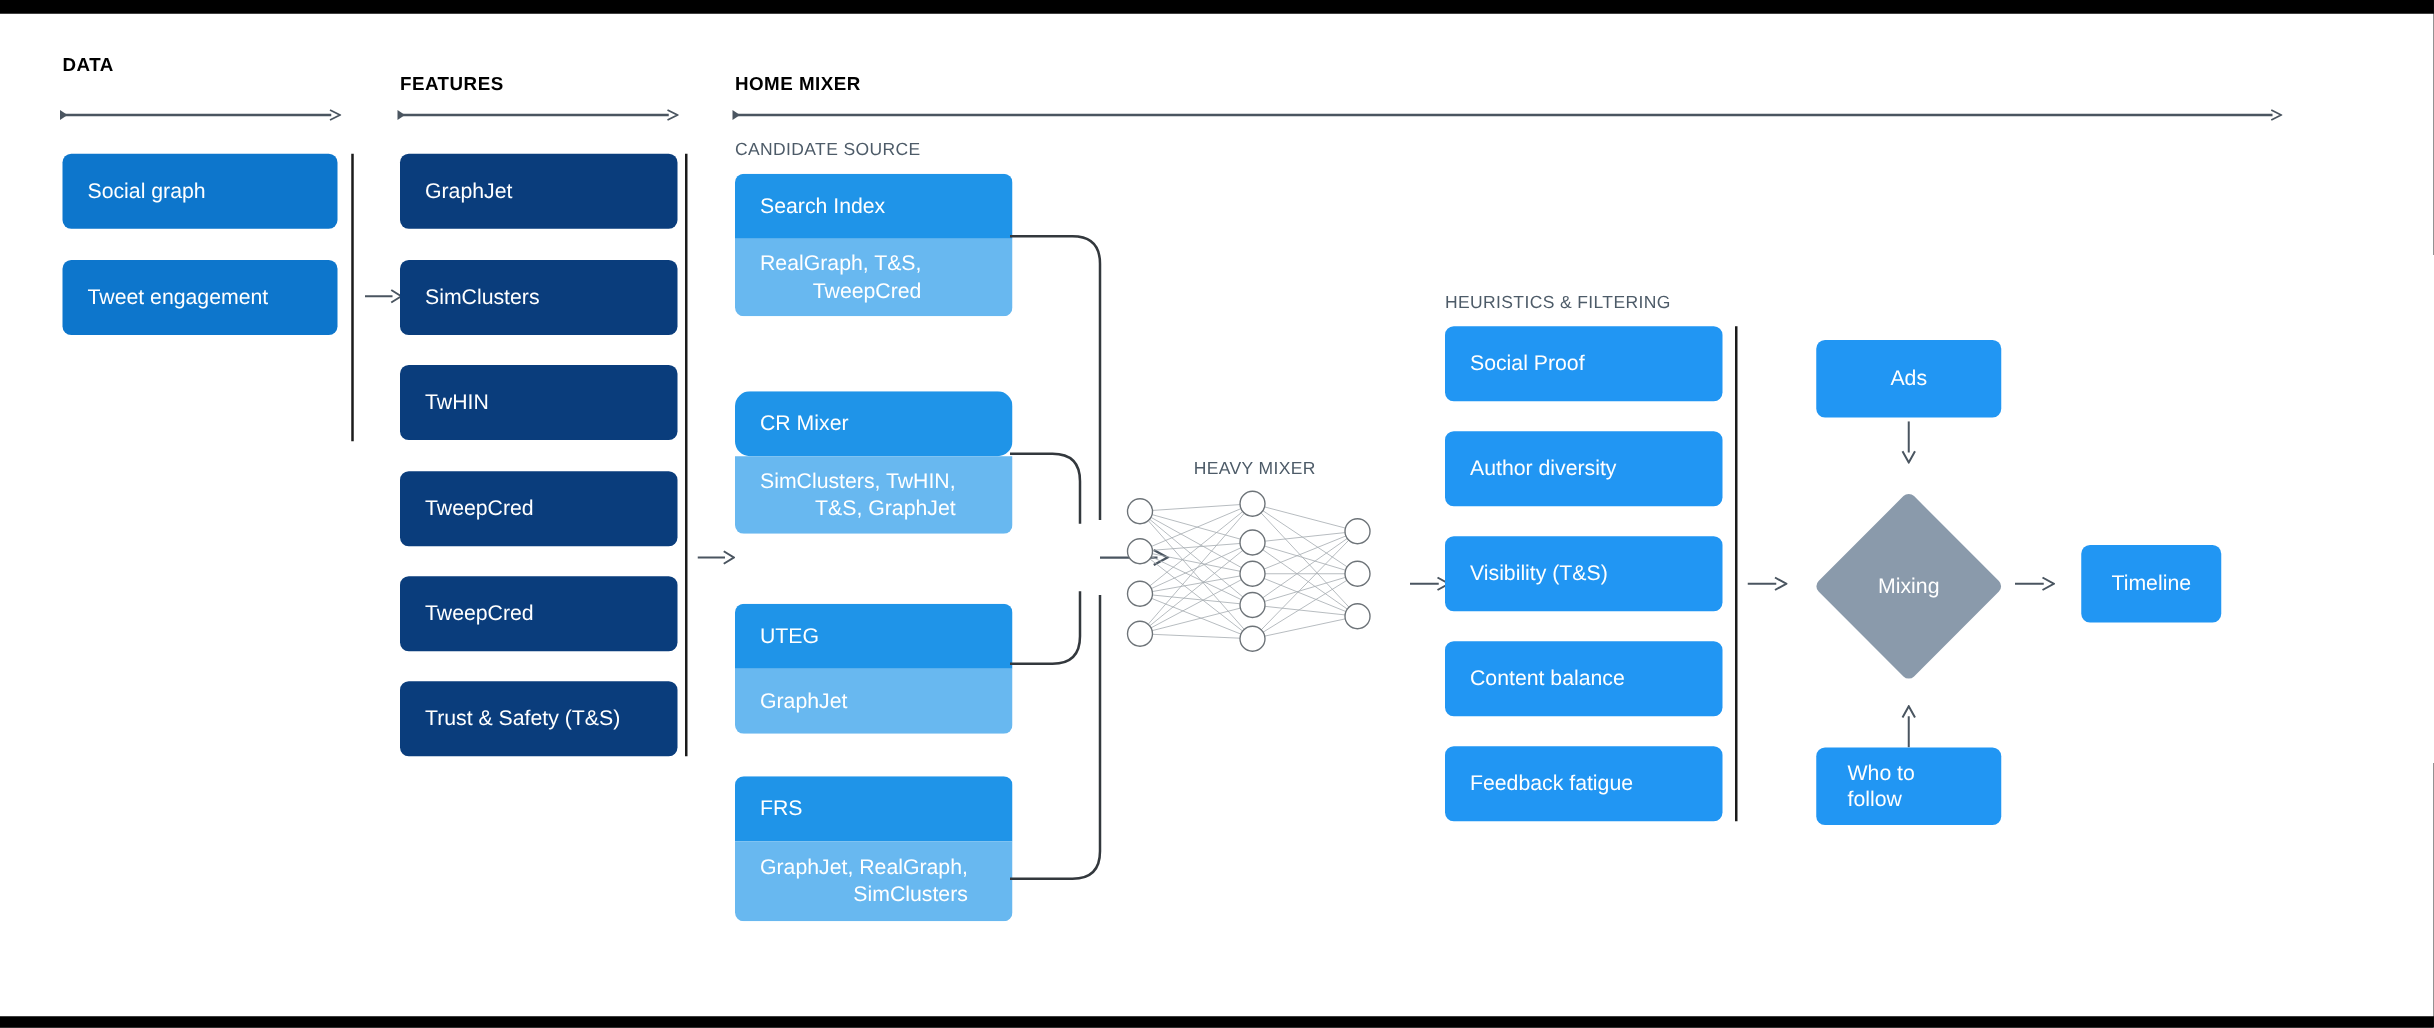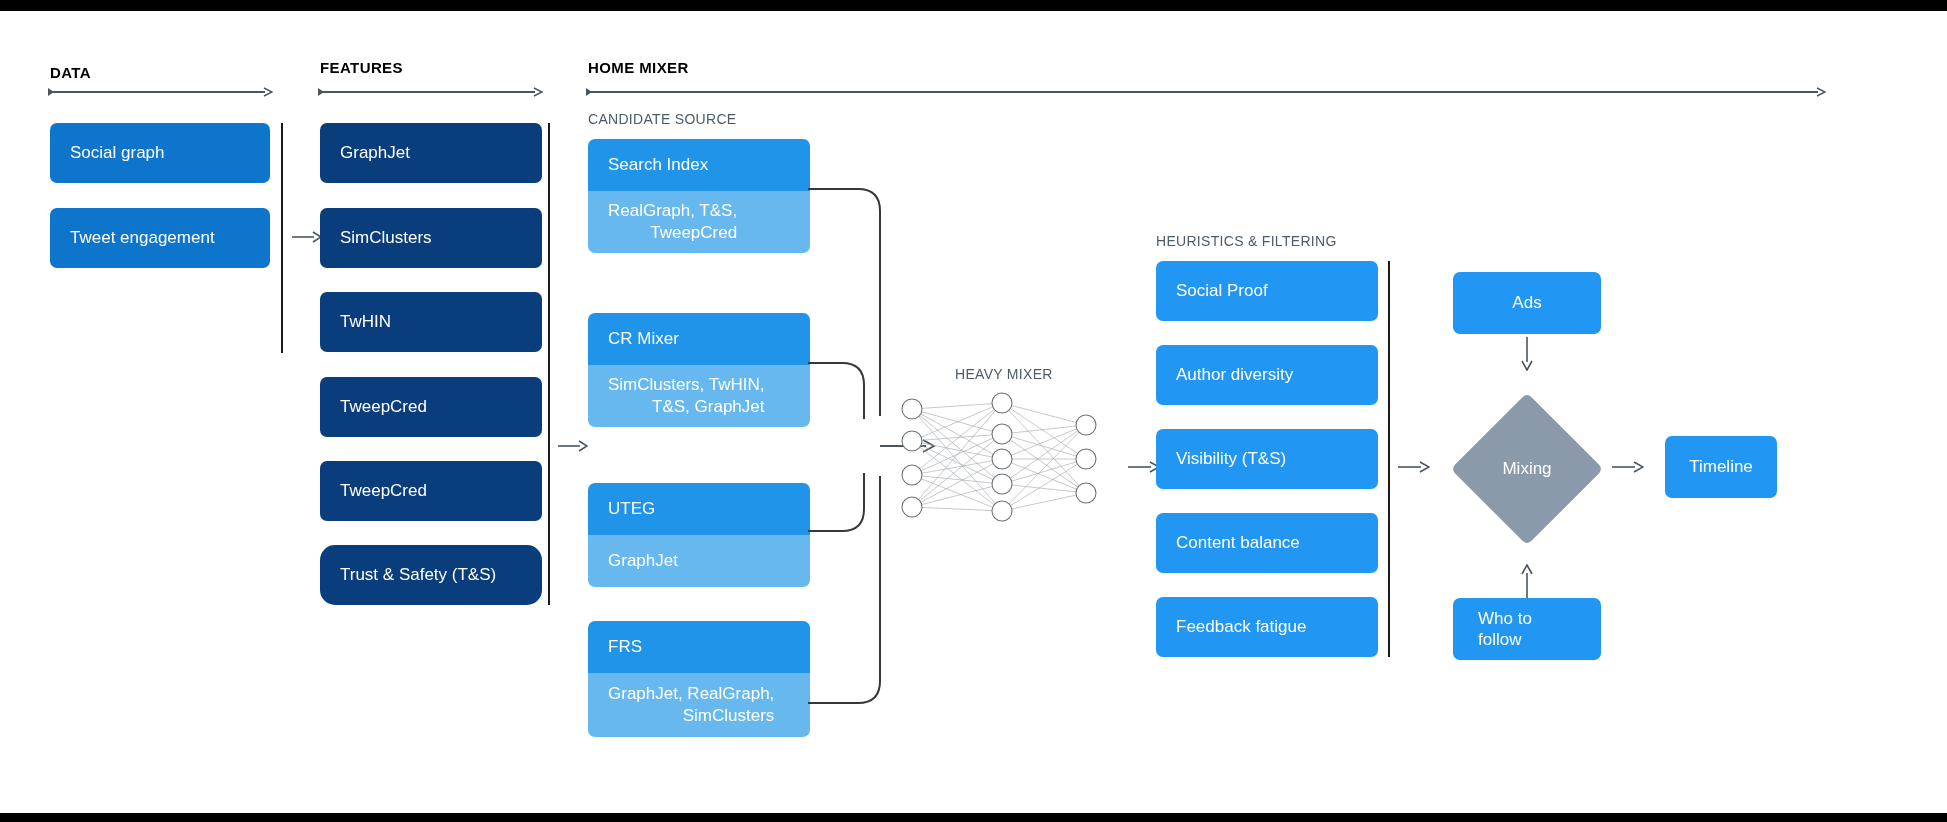--- a/index.html
+++ b/index.html
@@ -157,21 +157,21 @@
 
   
   .nn { position: absolute; }
 </style>
 </head>
 <body>
 
 <div class="frame">
   <div class="canvas">
 
-    <div class="sec-title" style="left:50px; top:53px;">DATA</div>
+    <div class="sec-title" style="left:50px; top:33px;">DATA</div>
     <div class="axis" style="left:48px; top:76px; width:225px;">
       <div class="tail"></div>
       <div class="line"></div>
       <svg class="head" viewBox="0 0 10 10">
         <path d="M1 1 L9 5 L1 9" fill="none" stroke="#4a5560" stroke-width="1.4"></path>
       </svg>
     </div>
 
     <div class="sec-title" style="left:320px; top:48px;">FEATURES</div>
     <div class="axis" style="left:318px; top:76px; width:225px;">
@@ -213,41 +213,41 @@
     </div>
     <div class="box feature" style="left:320px; top:281px; width:222px; height:60px;">
       <span>TwHIN</span>
     </div>
     <div class="box feature" style="left:320px; top:366px; width:222px; height:60px;">
       <span>TweepCred</span>
     </div>
     <div class="box feature" style="left:320px; top:450px; width:222px; height:60px;">
       <span>TweepCred</span>
     </div>
-    <div class="box feature" style="left:320px; top:534px; width:222px; height:60px;border-radius:15px;">
+    <div class="box feature" style="left:320px; top:534px; width:222px; height:60px;">
       <span>Trust &amp; Safety (T&amp;S)</span>
     </div>
 
     <div class="vrule" style="left:548px; top:112px; height:482px;"></div>
 
     <svg class="arrow-svg" style="left:558px; top:427px;" width="30" height="16" viewBox="0 0 30 16">
       <line x1="0" y1="8" x2="22" y2="8" stroke="#4a5560" stroke-width="1.6"></line>
       <path d="M21 3 L29 8 L21 13" fill="none" stroke="#4a5560" stroke-width="1.6"></path>
     </svg>
 
     <div class="sub-title" style="left:588px; top:100px;">CANDIDATE SOURCE</div>
 
     <div class="cs-card" style="left:588px; top:128px; width:222px; height:114px;">
       <div class="cs-head" style="height:52px;">Search Index</div>
       <div class="cs-body" style="height:62px; white-space:pre-line;">RealGraph, T&amp;S,
 TweepCred</div>
     </div>
 
     <div class="cs-card" style="left:588px; top:302px; width:222px; height:114px;">
-      <div class="cs-head" style="height:52px;">CR Mixer</div>
+      <div class="cs-head" style="height:52px;border-radius:12px;">CR Mixer</div>
       <div class="cs-body" style="height:62px; white-space:pre-line;">SimClusters, TwHIN,
 T&amp;S, GraphJet</div>
     </div>
 
     <div class="cs-card" style="left:588px; top:472px; width:222px; height:104px;">
       <div class="cs-head" style="height:52px;">UTEG</div>
       <div class="cs-body" style="height:52px; white-space:pre-line;">GraphJet</div>
     </div>
 
     <div class="cs-card" style="left:588px; top:610px; width:222px; height:116px;">

